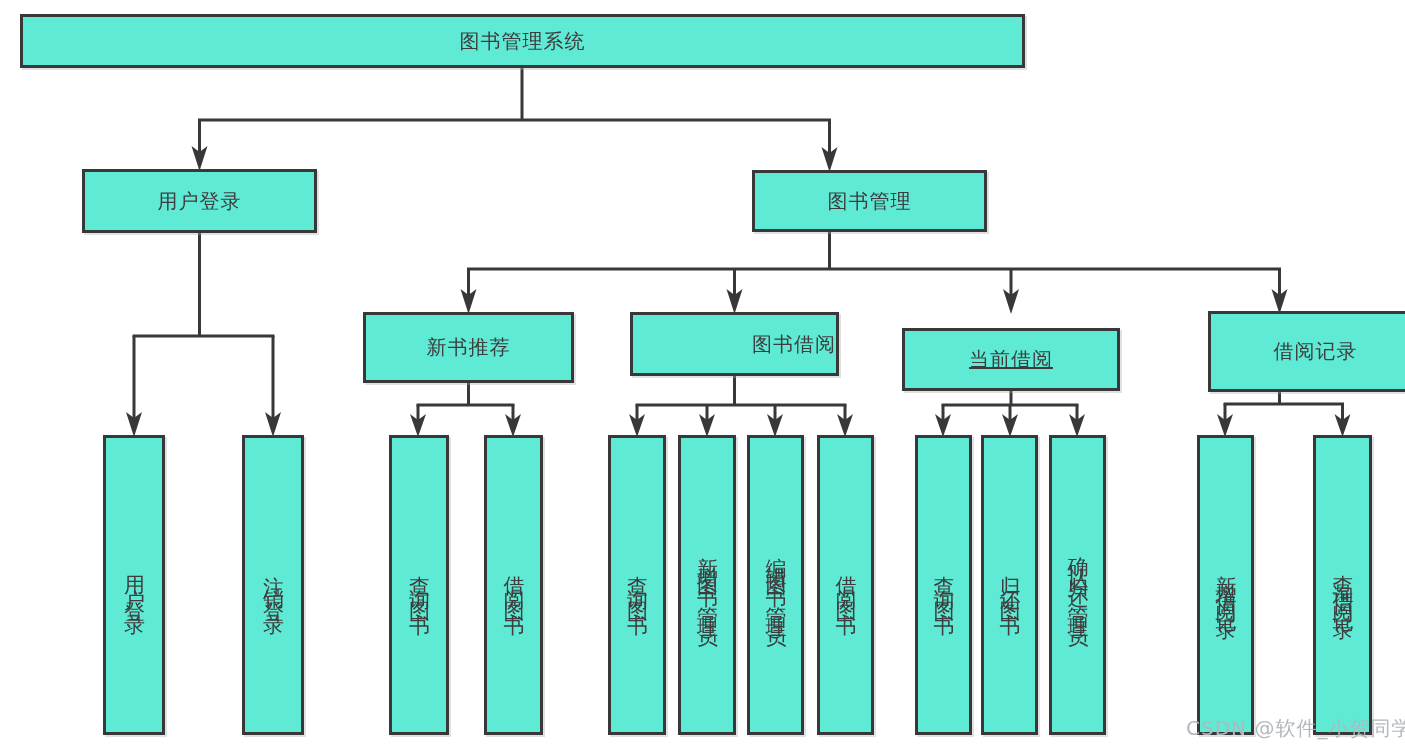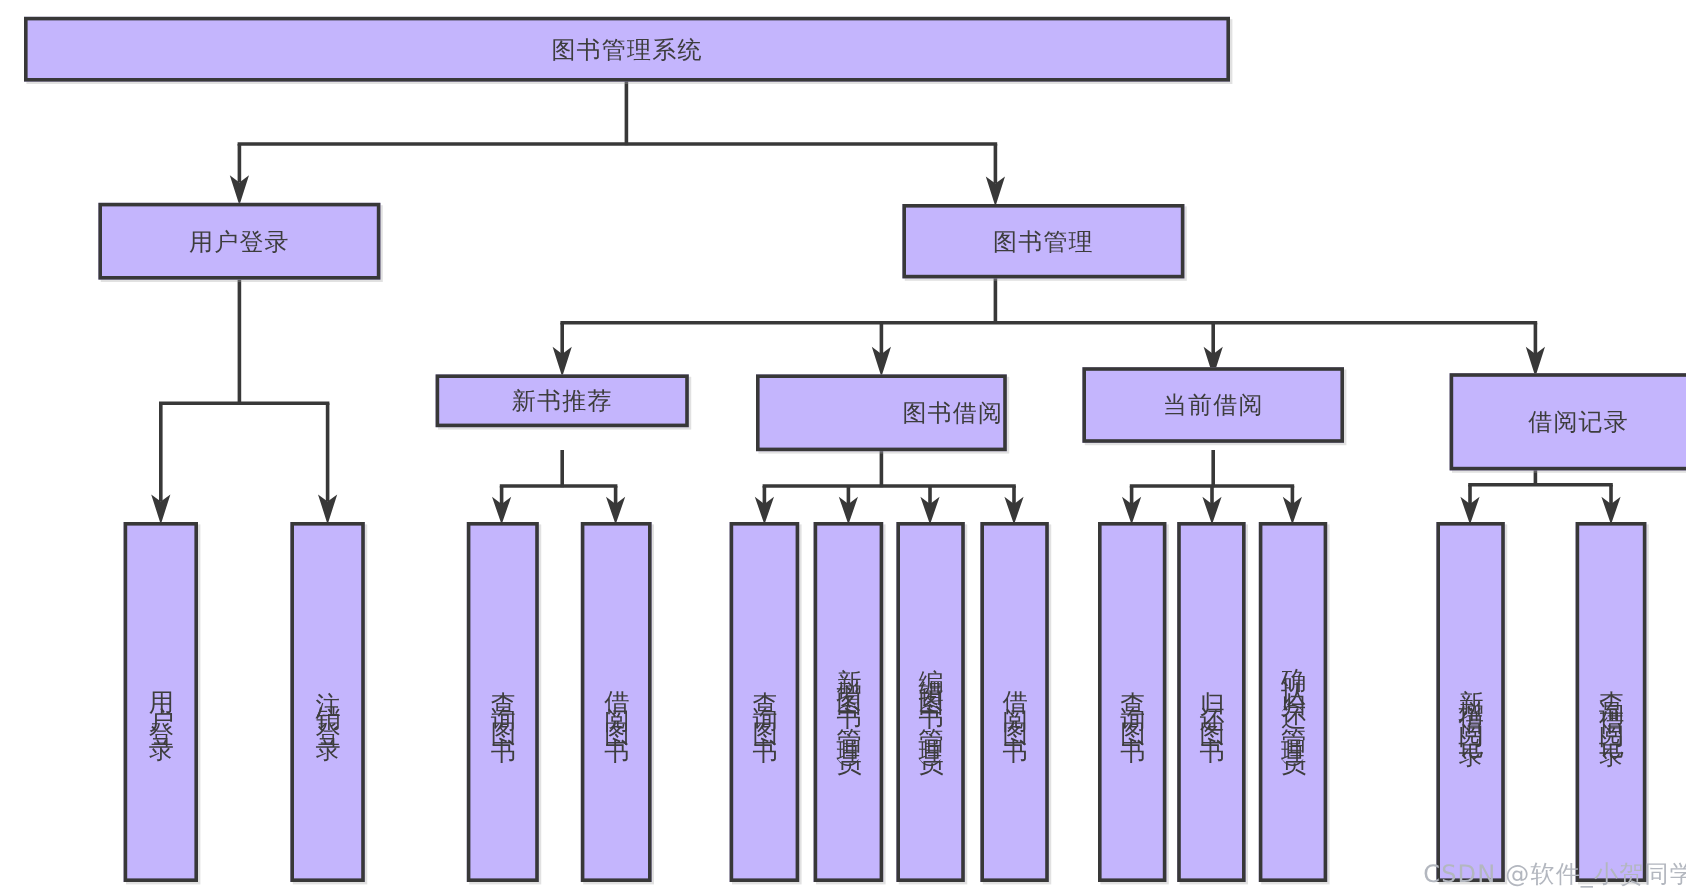--- a/index.html
+++ b/index.html
@@ -7,43 +7,43 @@
     position:relative;
     width:1405px; height:747px;
     background:#ffffff;
     overflow:hidden;
     font-family:"DejaVu Sans","Liberation Sans",sans-serif;
   }
   #connectors { position:absolute; left:0; top:0; width:1405px; height:747px; }
   .box {
     position:absolute;
     box-sizing:border-box;
-    background:#c4b5fd;
+    background:#5eead4;
     border:3px solid #383838;
     box-shadow:2px 2px 0 rgba(170,170,170,0.35);
     display:flex; align-items:center; justify-content:center;
     color:#3d3d3d;
   }
   .hbox { font-size:20px; letter-spacing:1px; white-space:nowrap; }
   .vbox { }
   .v-label {
     writing-mode:vertical-rl;
     text-orientation:mixed;
     font-size:21px;
     color:#3d3d3d;
     line-height:1;
     white-space:nowrap;
   }
   
   #root-node  { left:20px;  top:14px;  width:1005px; height:54px; }
   #l2-user    { left:82px;  top:169px; width:235px; height:64px; }
   #l2-book    { left:752px; top:170px; width:235px; height:62px; }
-  #l3-newbook { left:363px; top:312px; width:211px; height:44px;align-items:center; }
+  #l3-newbook { left:363px; top:312px; width:211px; height:71px;align-items:center; }
   #l3-borrow  { left:630px; top:312px; width:209px; height:64px;justify-content:flex-end; }
-  #l3-current { left:902px; top:306px; width:218px; height:63px; }
+  #l3-current { left:902px; top:328px; width:218px; height:63px;text-decoration:underline; }
   #l3-record  { left:1208px;top:311px; width:215px; height:81px; }
   .leaf { top:435px; height:300px; }
   #leafA1 { left:103px;  width:62px; }
   #leafA2 { left:242px;  width:62px; }
   #leafB1 { left:389px;  width:60px; }
   #leafB2 { left:484px;  width:59px; }
   #leafC1 { left:608px;  width:58px; }
   #leafC2 { left:678px;  width:58px; }
   #leafC3 { left:747px;  width:57px; }
   #leafC4 { left:817px;  width:57px; }

